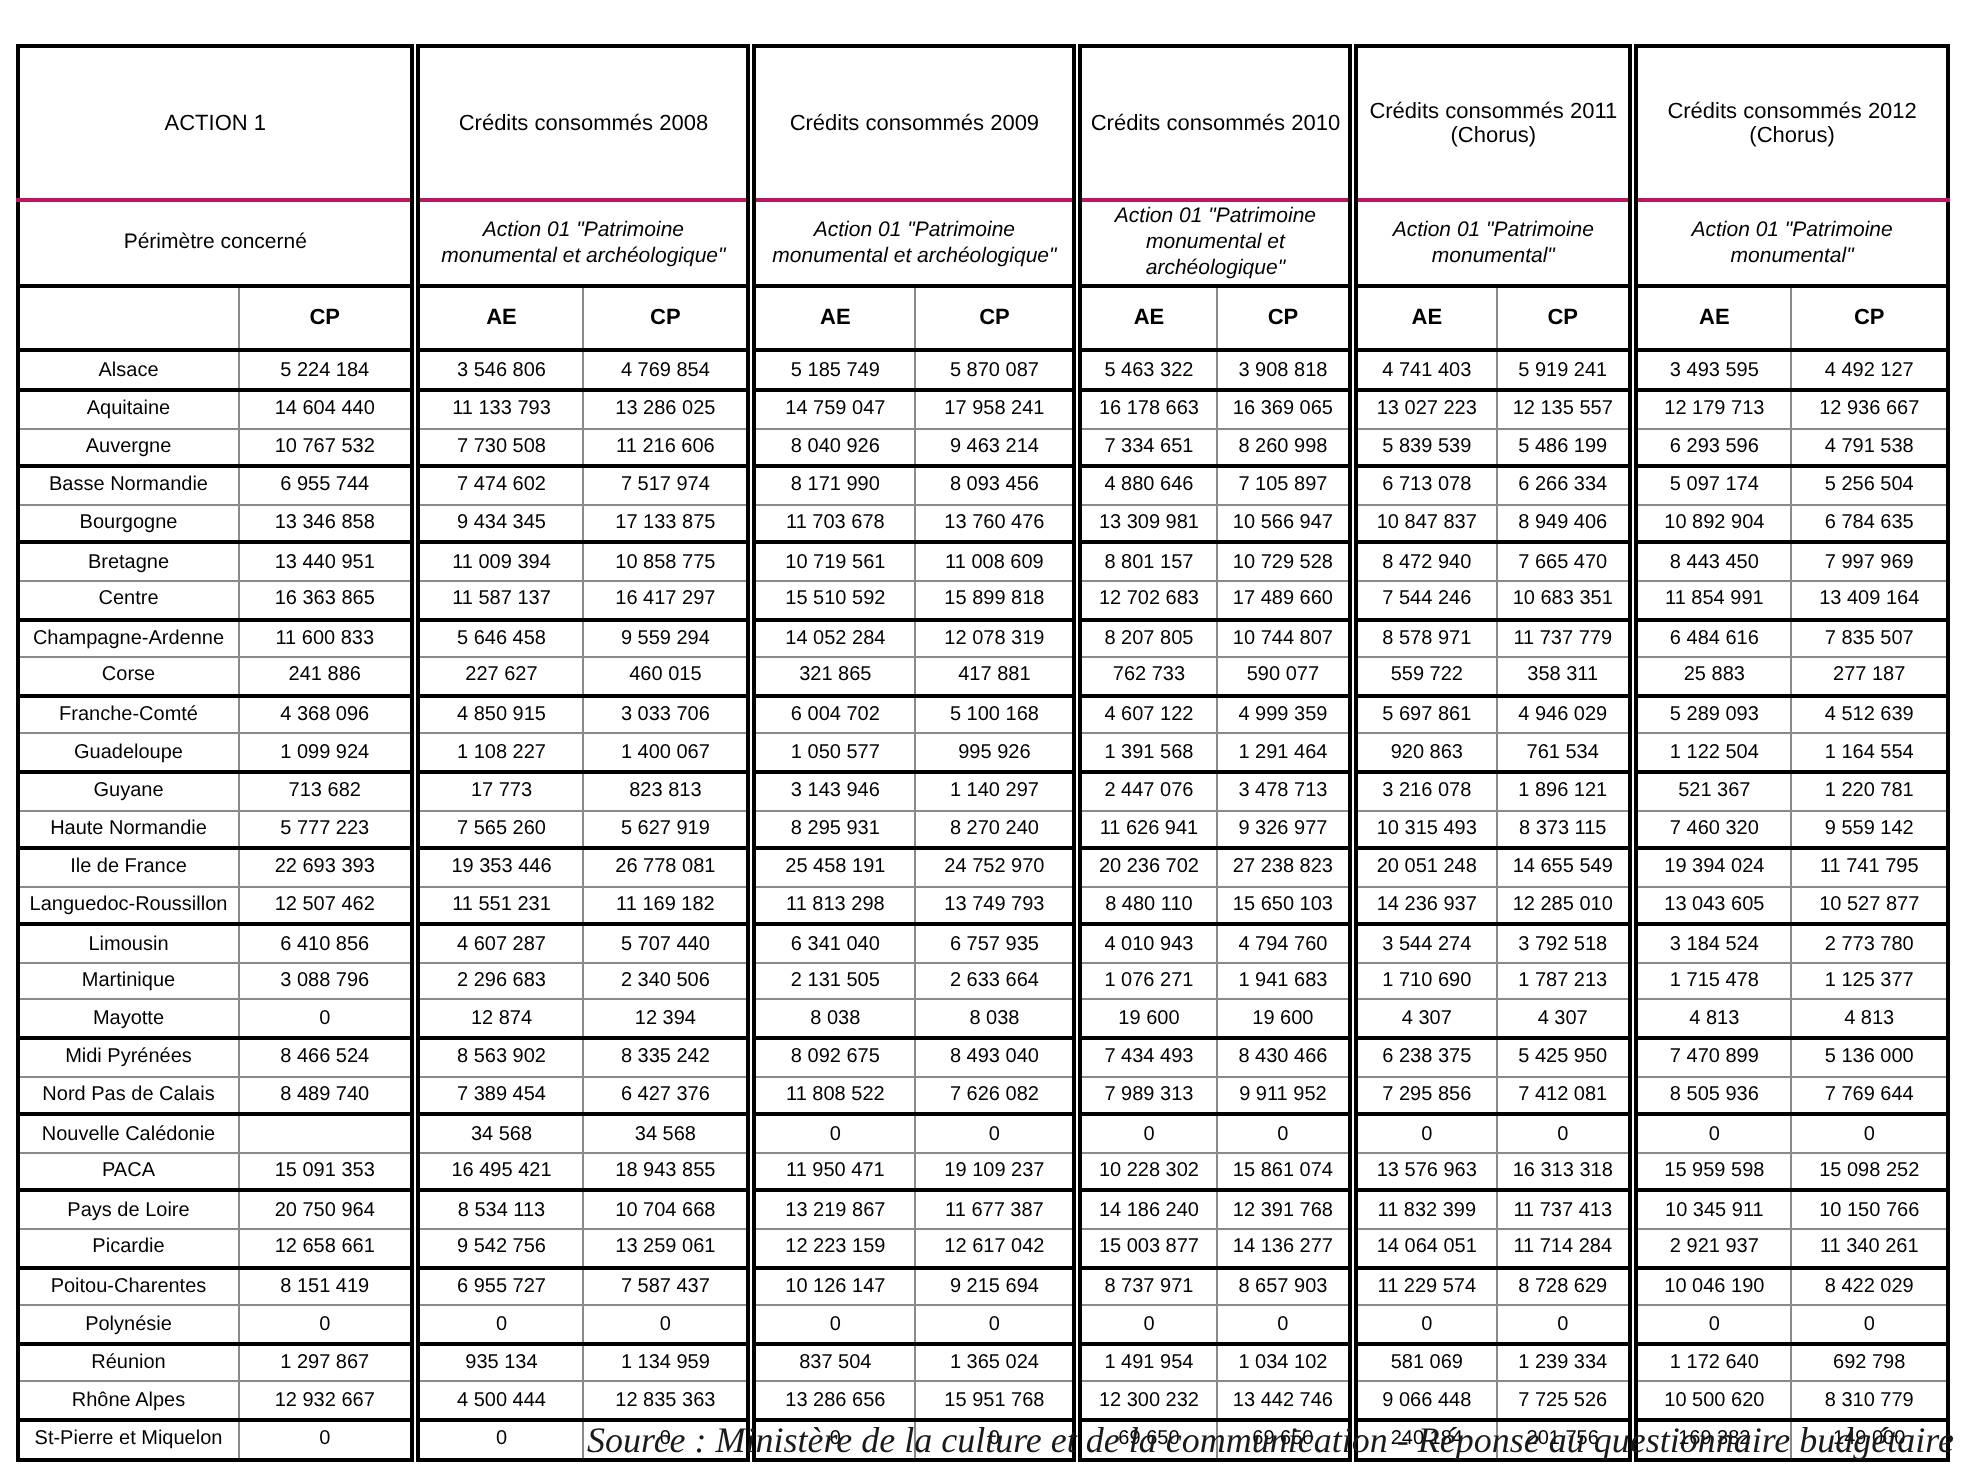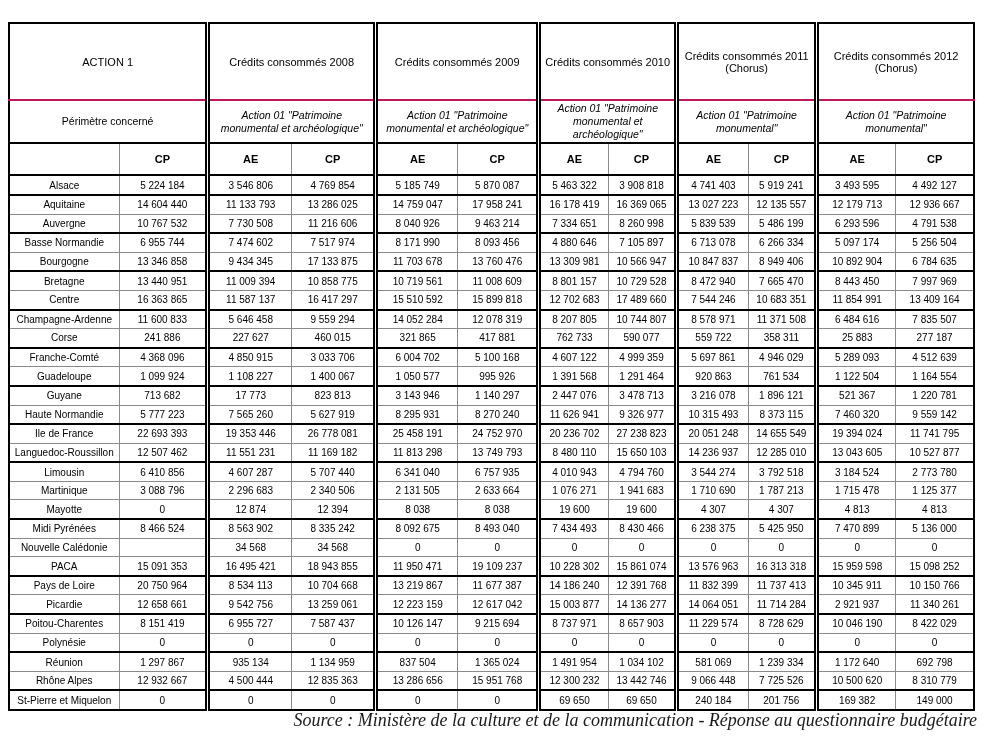--- a/index.html
+++ b/index.html
@@ -126,21 +126,21 @@
           <td class="num gs">3 493 595</td>
           <td class="num">4 492 127</td>
         </tr>
         <tr>
           <td class="region">Aquitaine</td>
           <td class="num">14 604 440</td>
           <td class="num gs">11 133 793</td>
           <td class="num">13 286 025</td>
           <td class="num gs">14 759 047</td>
           <td class="num">17 958 241</td>
-          <td class="num gs">16 178 419</td>
+          <td class="num gs">16 178 663</td>
           <td class="num">16 369 065</td>
           <td class="num gs">13 027 223</td>
           <td class="num">12 135 557</td>
           <td class="num gs">12 179 713</td>
           <td class="num">12 936 667</td>
         </tr>
         <tr class="hv">
           <td class="region">Auvergne</td>
           <td class="num">10 767 532</td>
           <td class="num gs">7 730 508</td>
@@ -213,21 +213,21 @@
         <tr>
           <td class="region">Champagne-Ardenne</td>
           <td class="num">11 600 833</td>
           <td class="num gs">5 646 458</td>
           <td class="num">9 559 294</td>
           <td class="num gs">14 052 284</td>
           <td class="num">12 078 319</td>
           <td class="num gs">8 207 805</td>
           <td class="num">10 744 807</td>
           <td class="num gs">8 578 971</td>
-          <td class="num">11 371 508</td>
+          <td class="num">11 737 779</td>
           <td class="num gs">6 484 616</td>
           <td class="num">7 835 507</td>
         </tr>
         <tr class="hv">
           <td class="region">Corse</td>
           <td class="num">241 886</td>
           <td class="num gs">227 627</td>
           <td class="num">460 015</td>
           <td class="num gs">321 865</td>
           <td class="num">417 881</td>
@@ -371,20 +371,34 @@
           <td class="num">8 335 242</td>
           <td class="num gs">8 092 675</td>
           <td class="num">8 493 040</td>
           <td class="num gs">7 434 493</td>
           <td class="num">8 430 466</td>
           <td class="num gs">6 238 375</td>
           <td class="num">5 425 950</td>
           <td class="num gs">7 470 899</td>
           <td class="num">5 136 000</td>
         </tr>
+        <tr class="hv">
+          <td class="region">Nord Pas de Calais</td>
+          <td class="num">8 489 740</td>
+          <td class="num gs">7 389 454</td>
+          <td class="num">6 427 376</td>
+          <td class="num gs">11 808 522</td>
+          <td class="num">7 626 082</td>
+          <td class="num gs">7 989 313</td>
+          <td class="num">9 911 952</td>
+          <td class="num gs">7 295 856</td>
+          <td class="num">7 412 081</td>
+          <td class="num gs">8 505 936</td>
+          <td class="num">7 769 644</td>
+        </tr>
         <tr>
           <td class="region">Nouvelle Calédonie</td>
           <td class="num"></td>
           <td class="num gs">34 568</td>
           <td class="num">34 568</td>
           <td class="num gs">0</td>
           <td class="num">0</td>
           <td class="num gs">0</td>
           <td class="num">0</td>
           <td class="num gs">0</td>

